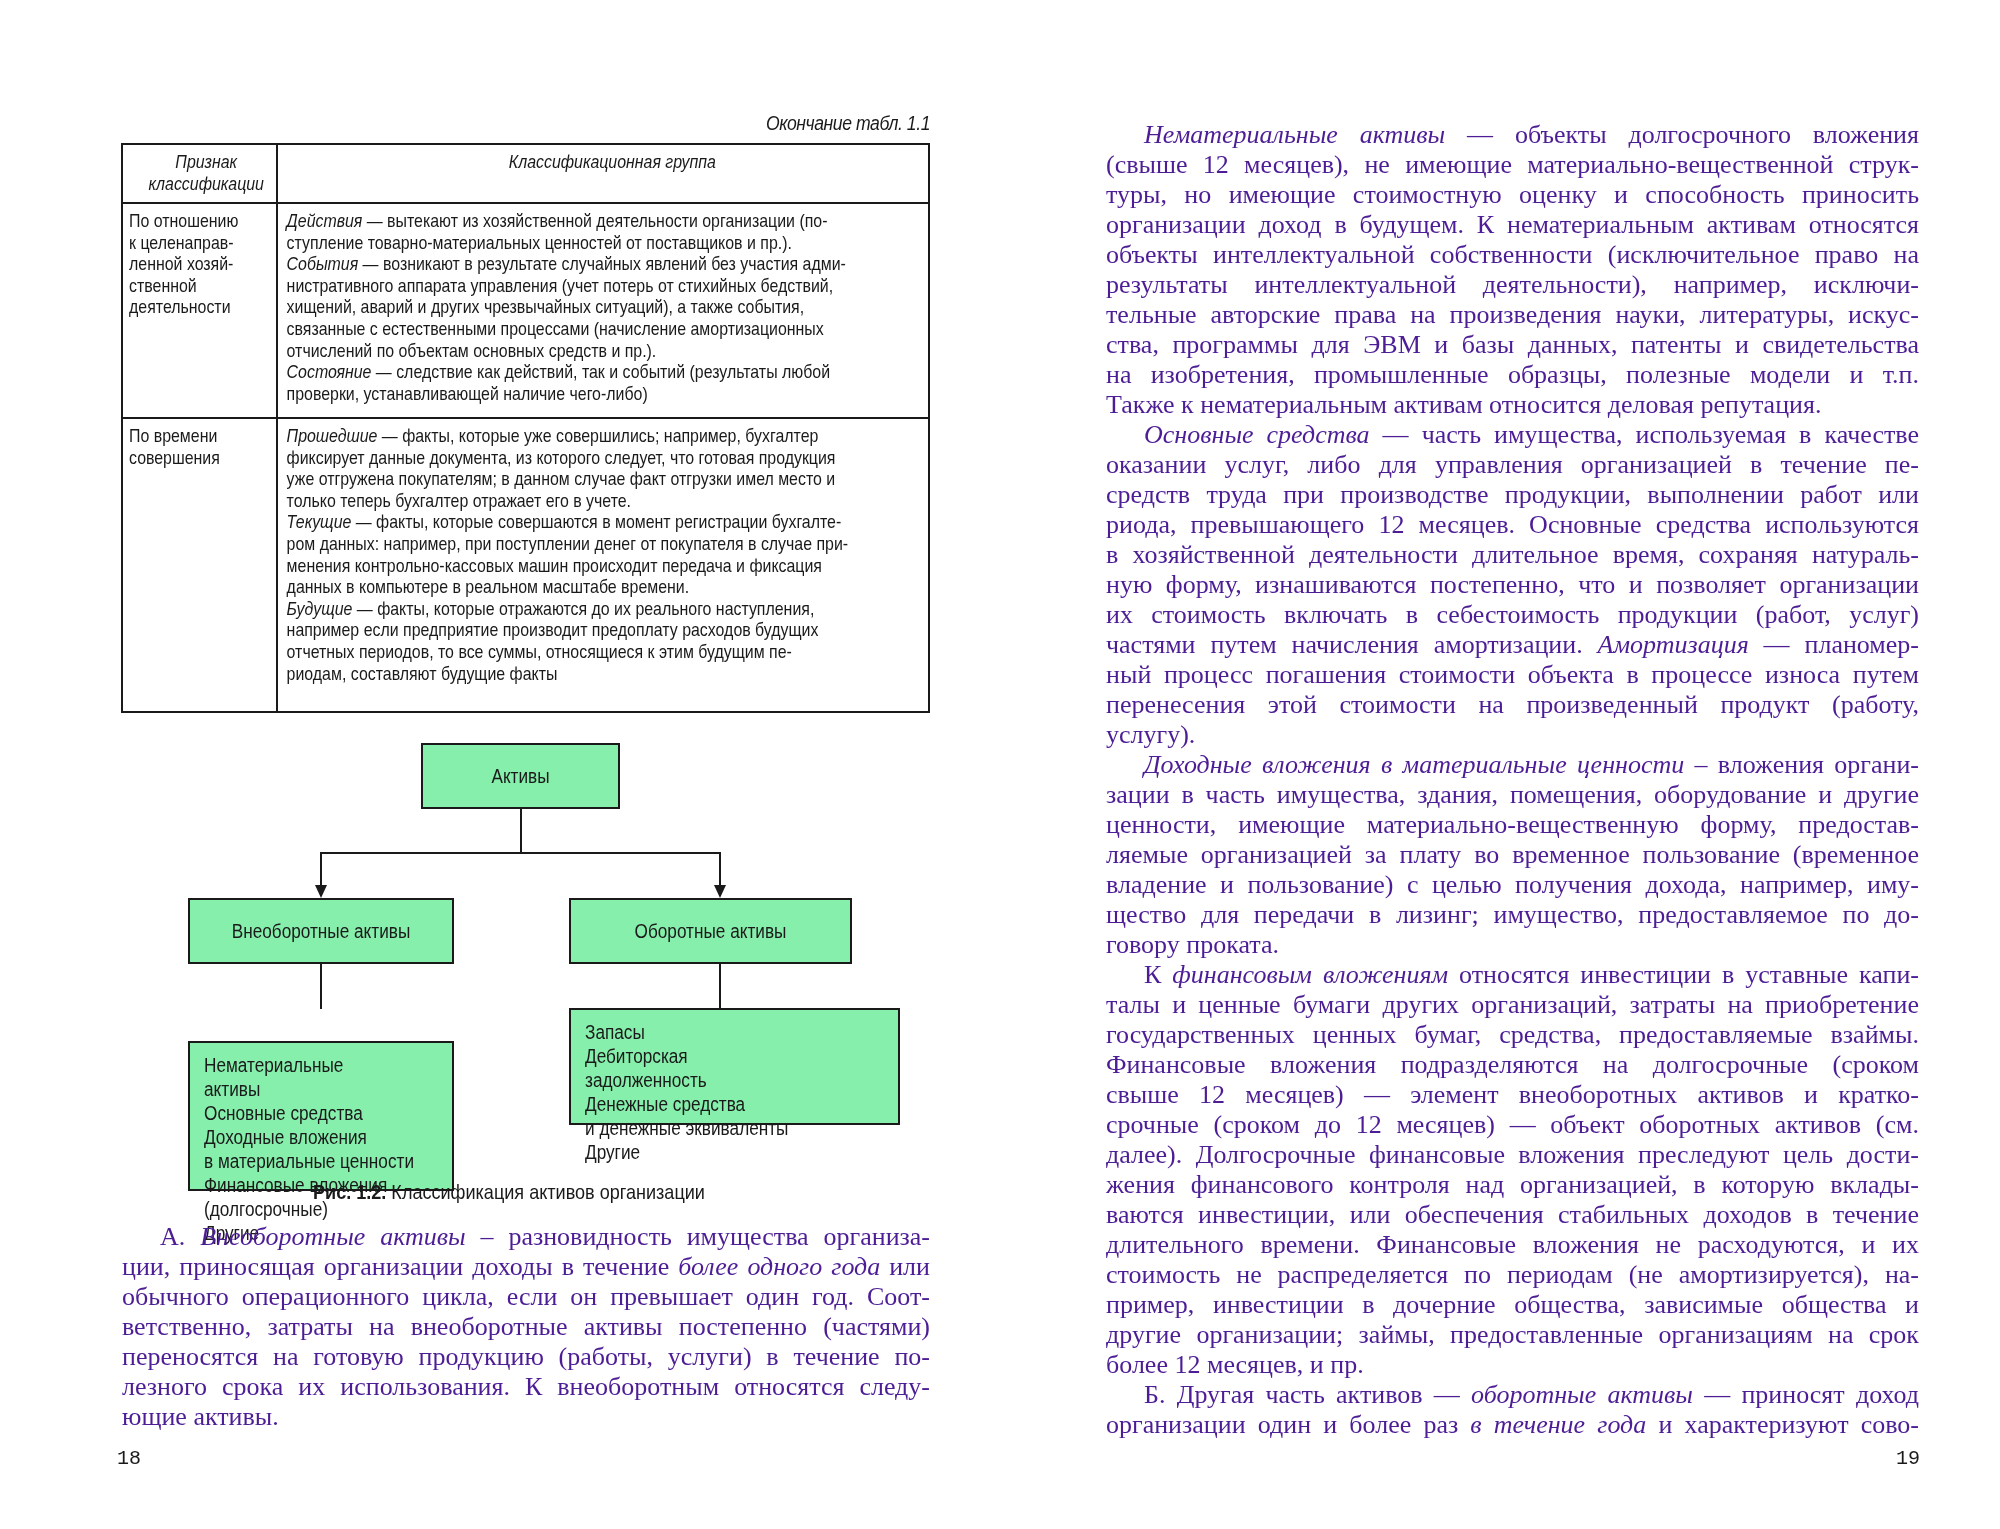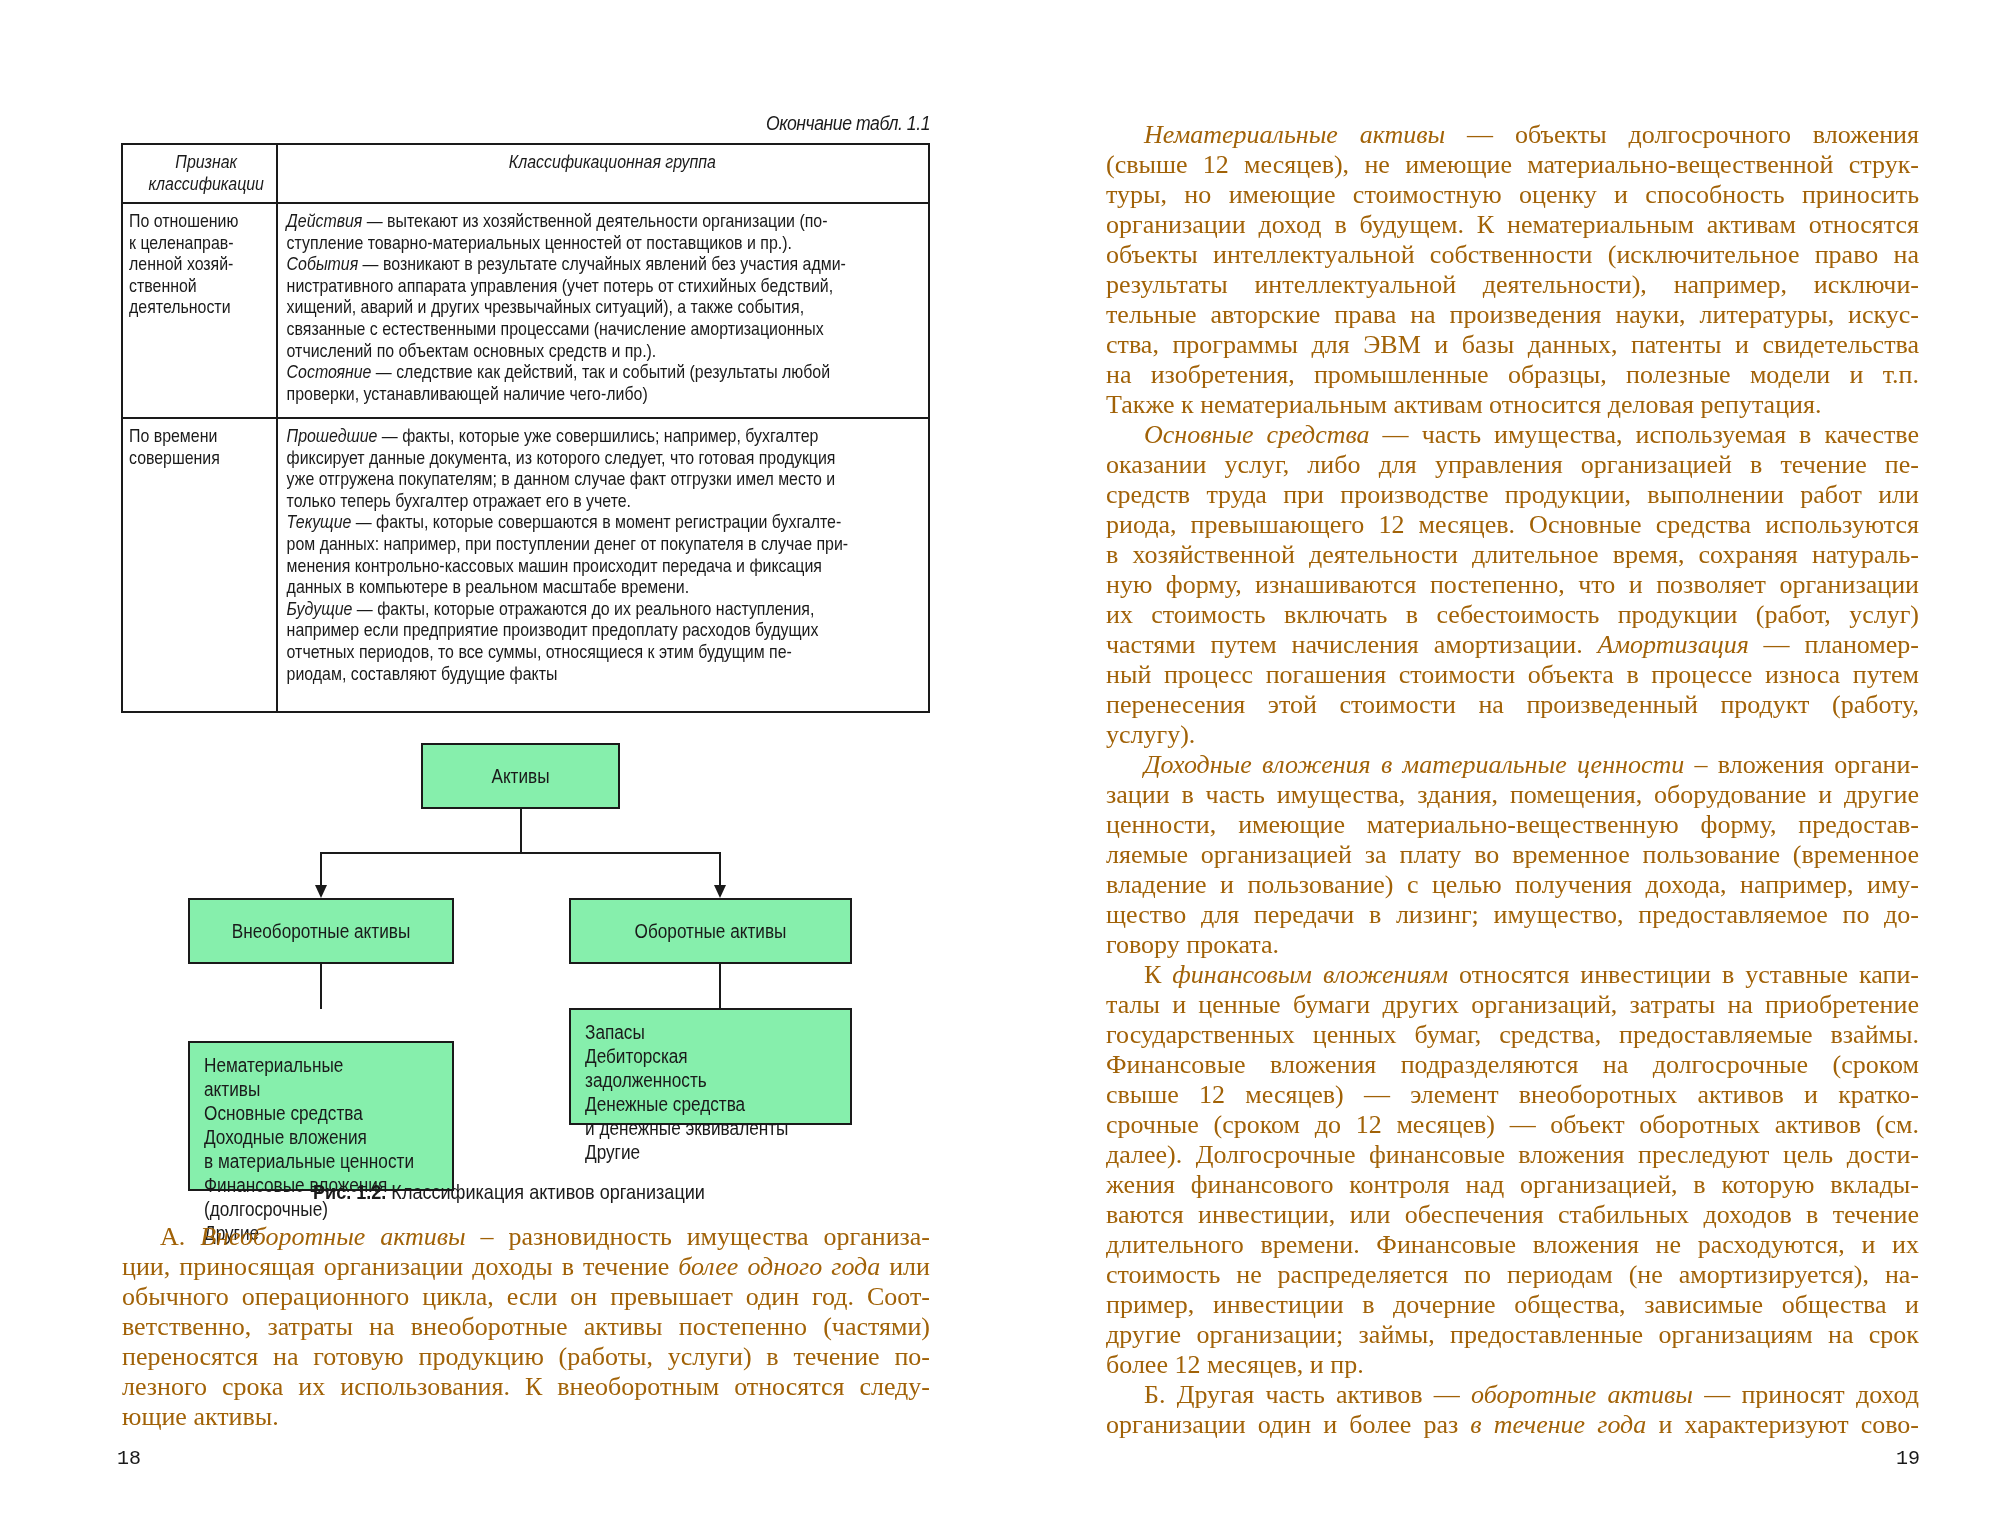--- a/index.html
+++ b/index.html
@@ -31,21 +31,21 @@
   .box-label { position:absolute; left:0; right:0; top:50%; transform:translateY(-50%) scaleX(0.86); text-align:center; white-space:nowrap; }
   .box-list { position:absolute; left:14px; top:10px; line-height:24px; transform:scaleX(0.86); transform-origin:left top; white-space:nowrap; }
   .line { position:absolute; background:#1a1a1a; }
   .arrow { position:absolute; width:0; height:0; border-left:6px solid transparent; border-right:6px solid transparent; border-top:13px solid #1a1a1a; }
 
   .fig-caption { position:absolute; left:313px; top:1180px; font-family:"Liberation Sans", sans-serif; font-size:21px;
     white-space:nowrap; transform:scaleX(0.86); transform-origin:left top; }
   .fig-caption b { font-weight:bold; }
 
   .body-text { position:absolute; font-family:"Liberation Serif", serif; font-size:26px; line-height:30px;
-    text-align:justify; color:#a16207; }
+    text-align:justify; color:#4c1d95; }
   .body-text .ln { display:block; text-align:justify; text-align-last:justify; white-space:nowrap; overflow:visible; }
   .body-text .ln.last { text-align-last:left; }
   .body-text .ln.indent { padding-left:38px; }
   .body-text i { font-style:italic; }
   .left-text { left:122px; top:1222px; width:808px; }
   .right-text { left:1106px; top:120px; width:813px; }
 
   .page-num { position:absolute; font-family:Liberation Mono, monospace; font-size:20px; top:1447px; }
   .pn-left { left:117px; }
   .pn-right { left:1896px; }
@@ -146,21 +146,21 @@
           <div>Нематериальные</div>
           <div>активы</div>
           <div>Основные средства</div>
           <div>Доходные вложения</div>
           <div>в материальные ценности</div>
           <div>Финансовые вложения</div>
           <div>(долгосрочные)</div>
           <div>Другие</div>
         </div>
     </div>
-    <div class="box" style="left:569px; top:1008px; width:283px; height:117px;">
+    <div class="box" style="left:569px; top:1008px; width:331px; height:117px;">
       <div class="box-list" id="list1">
           <div>Запасы</div>
           <div>Дебиторская</div>
           <div>задолженность</div>
           <div>Денежные средства</div>
           <div>и денежные эквиваленты</div>
           <div>Другие</div>
         </div>
     </div>
   </div>

